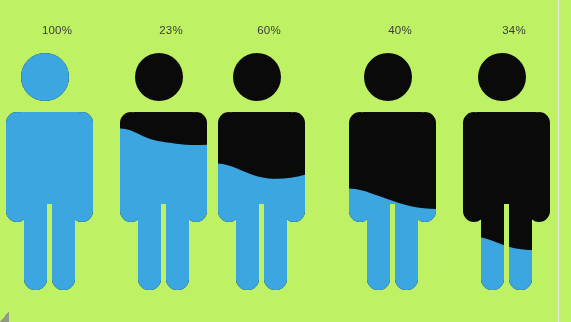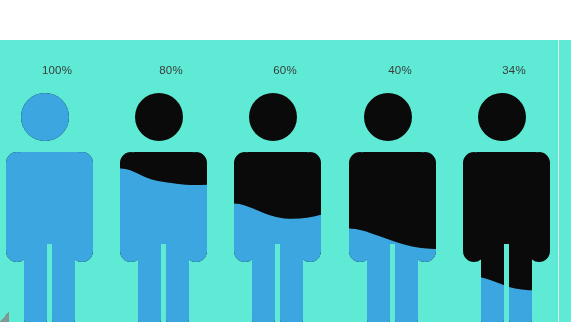--- a/index.html
+++ b/index.html
@@ -6,22 +6,21 @@
   html,body{margin:0;padding:0;}
   body{
     width:571px;height:322px;
     background:#ffffff;
     font-family:"Liberation Sans", sans-serif;
     overflow:hidden;
     position:relative;
   }
   #chart-root{
     position:absolute;inset:0;
-    background:#5eead4;
-    margin-top:40px;
+    background:#bef264;
   }
   
   #right-rule{
     position:absolute;top:0;left:558px;width:1px;height:322px;
     background:#e8e8e8;
   }
   
   #corner-artifact{
     position:absolute;left:0;bottom:0;width:9px;height:11px;
     background:linear-gradient(to bottom right, transparent 50%, #8a8a8a 50%);
@@ -70,42 +69,42 @@
           </defs>
           <g clip-path="url(#body100)">
             <rect x="0" y="0" width="114" height="250" fill="#0A0A0A"></rect>
             <path d="M0,0 L114,0 L114,250 L0,250 Z" fill="#3BA6DF"></path>
           </g>
         </svg>
       </div>
     </div>
 
     <div class="figure-cell" style="left:114px;">
-      <div class="pct-label">80%</div>
+      <div class="pct-label">23%</div>
       <div class="person">
         <svg viewBox="0 0 114 250" xmlns="http://www.w3.org/2000/svg">
           <defs>
             <clipPath id="body80">
               <circle cx="45" cy="31" r="24"></circle>
               <rect x="6" y="66" width="87" height="92" rx="15"></rect>
               <rect x="6" y="66" width="22" height="110" rx="11"></rect>
               <rect x="71" y="66" width="22" height="110" rx="11"></rect>
               <rect x="24" y="120" width="23" height="124" rx="11"></rect>
               <rect x="52" y="120" width="23" height="124" rx="11"></rect>
             </clipPath>
           </defs>
           <g clip-path="url(#body80)">
             <rect x="0" y="0" width="114" height="250" fill="#0A0A0A"></rect>
             <path d="M0,84 C14,78 26,92 44,95 C64,98 80,102 114,96 L114,250 L0,250 Z" fill="#3BA6DF"></path>
           </g>
         </svg>
       </div>
     </div>
 
-    <div class="figure-cell" style="left:228px;">
+    <div class="figure-cell" style="left:212px;">
       <div class="pct-label">60%</div>
       <div class="person">
         <svg viewBox="0 0 114 250" xmlns="http://www.w3.org/2000/svg">
           <defs>
             <clipPath id="body60">
               <circle cx="45" cy="31" r="24"></circle>
               <rect x="6" y="66" width="87" height="92" rx="15"></rect>
               <rect x="6" y="66" width="22" height="110" rx="11"></rect>
               <rect x="71" y="66" width="22" height="110" rx="11"></rect>
               <rect x="24" y="120" width="23" height="124" rx="11"></rect>

